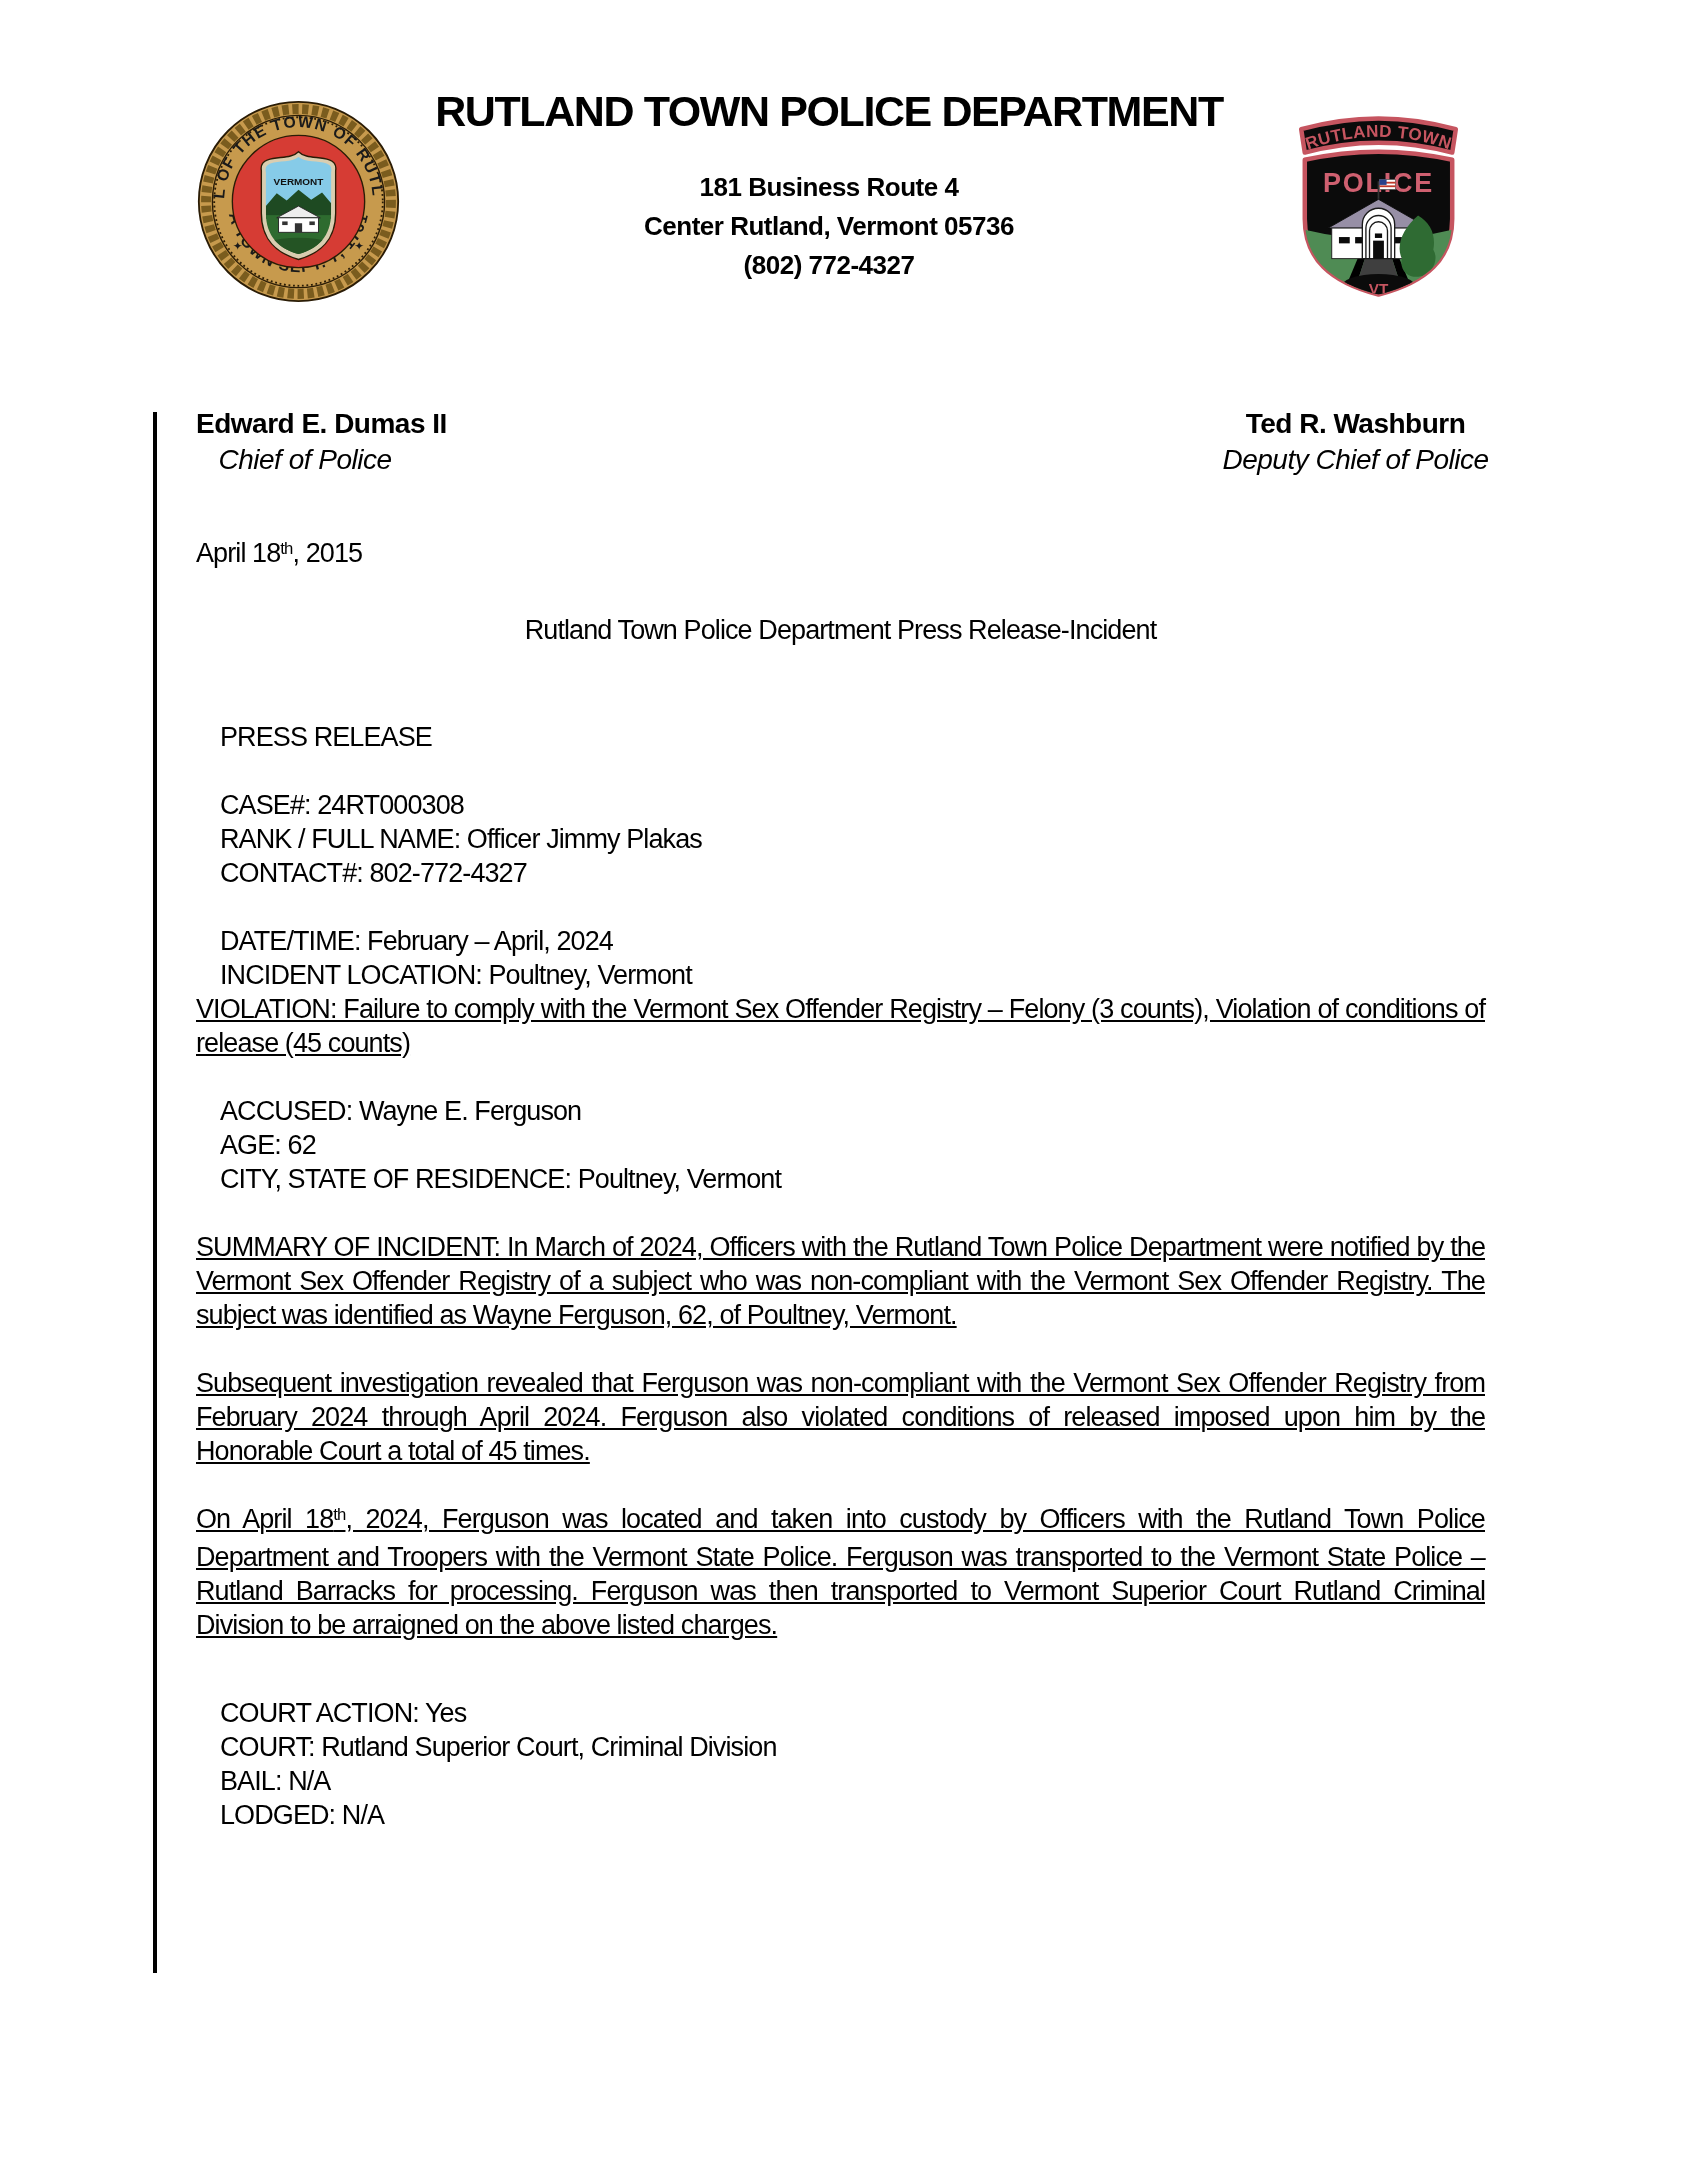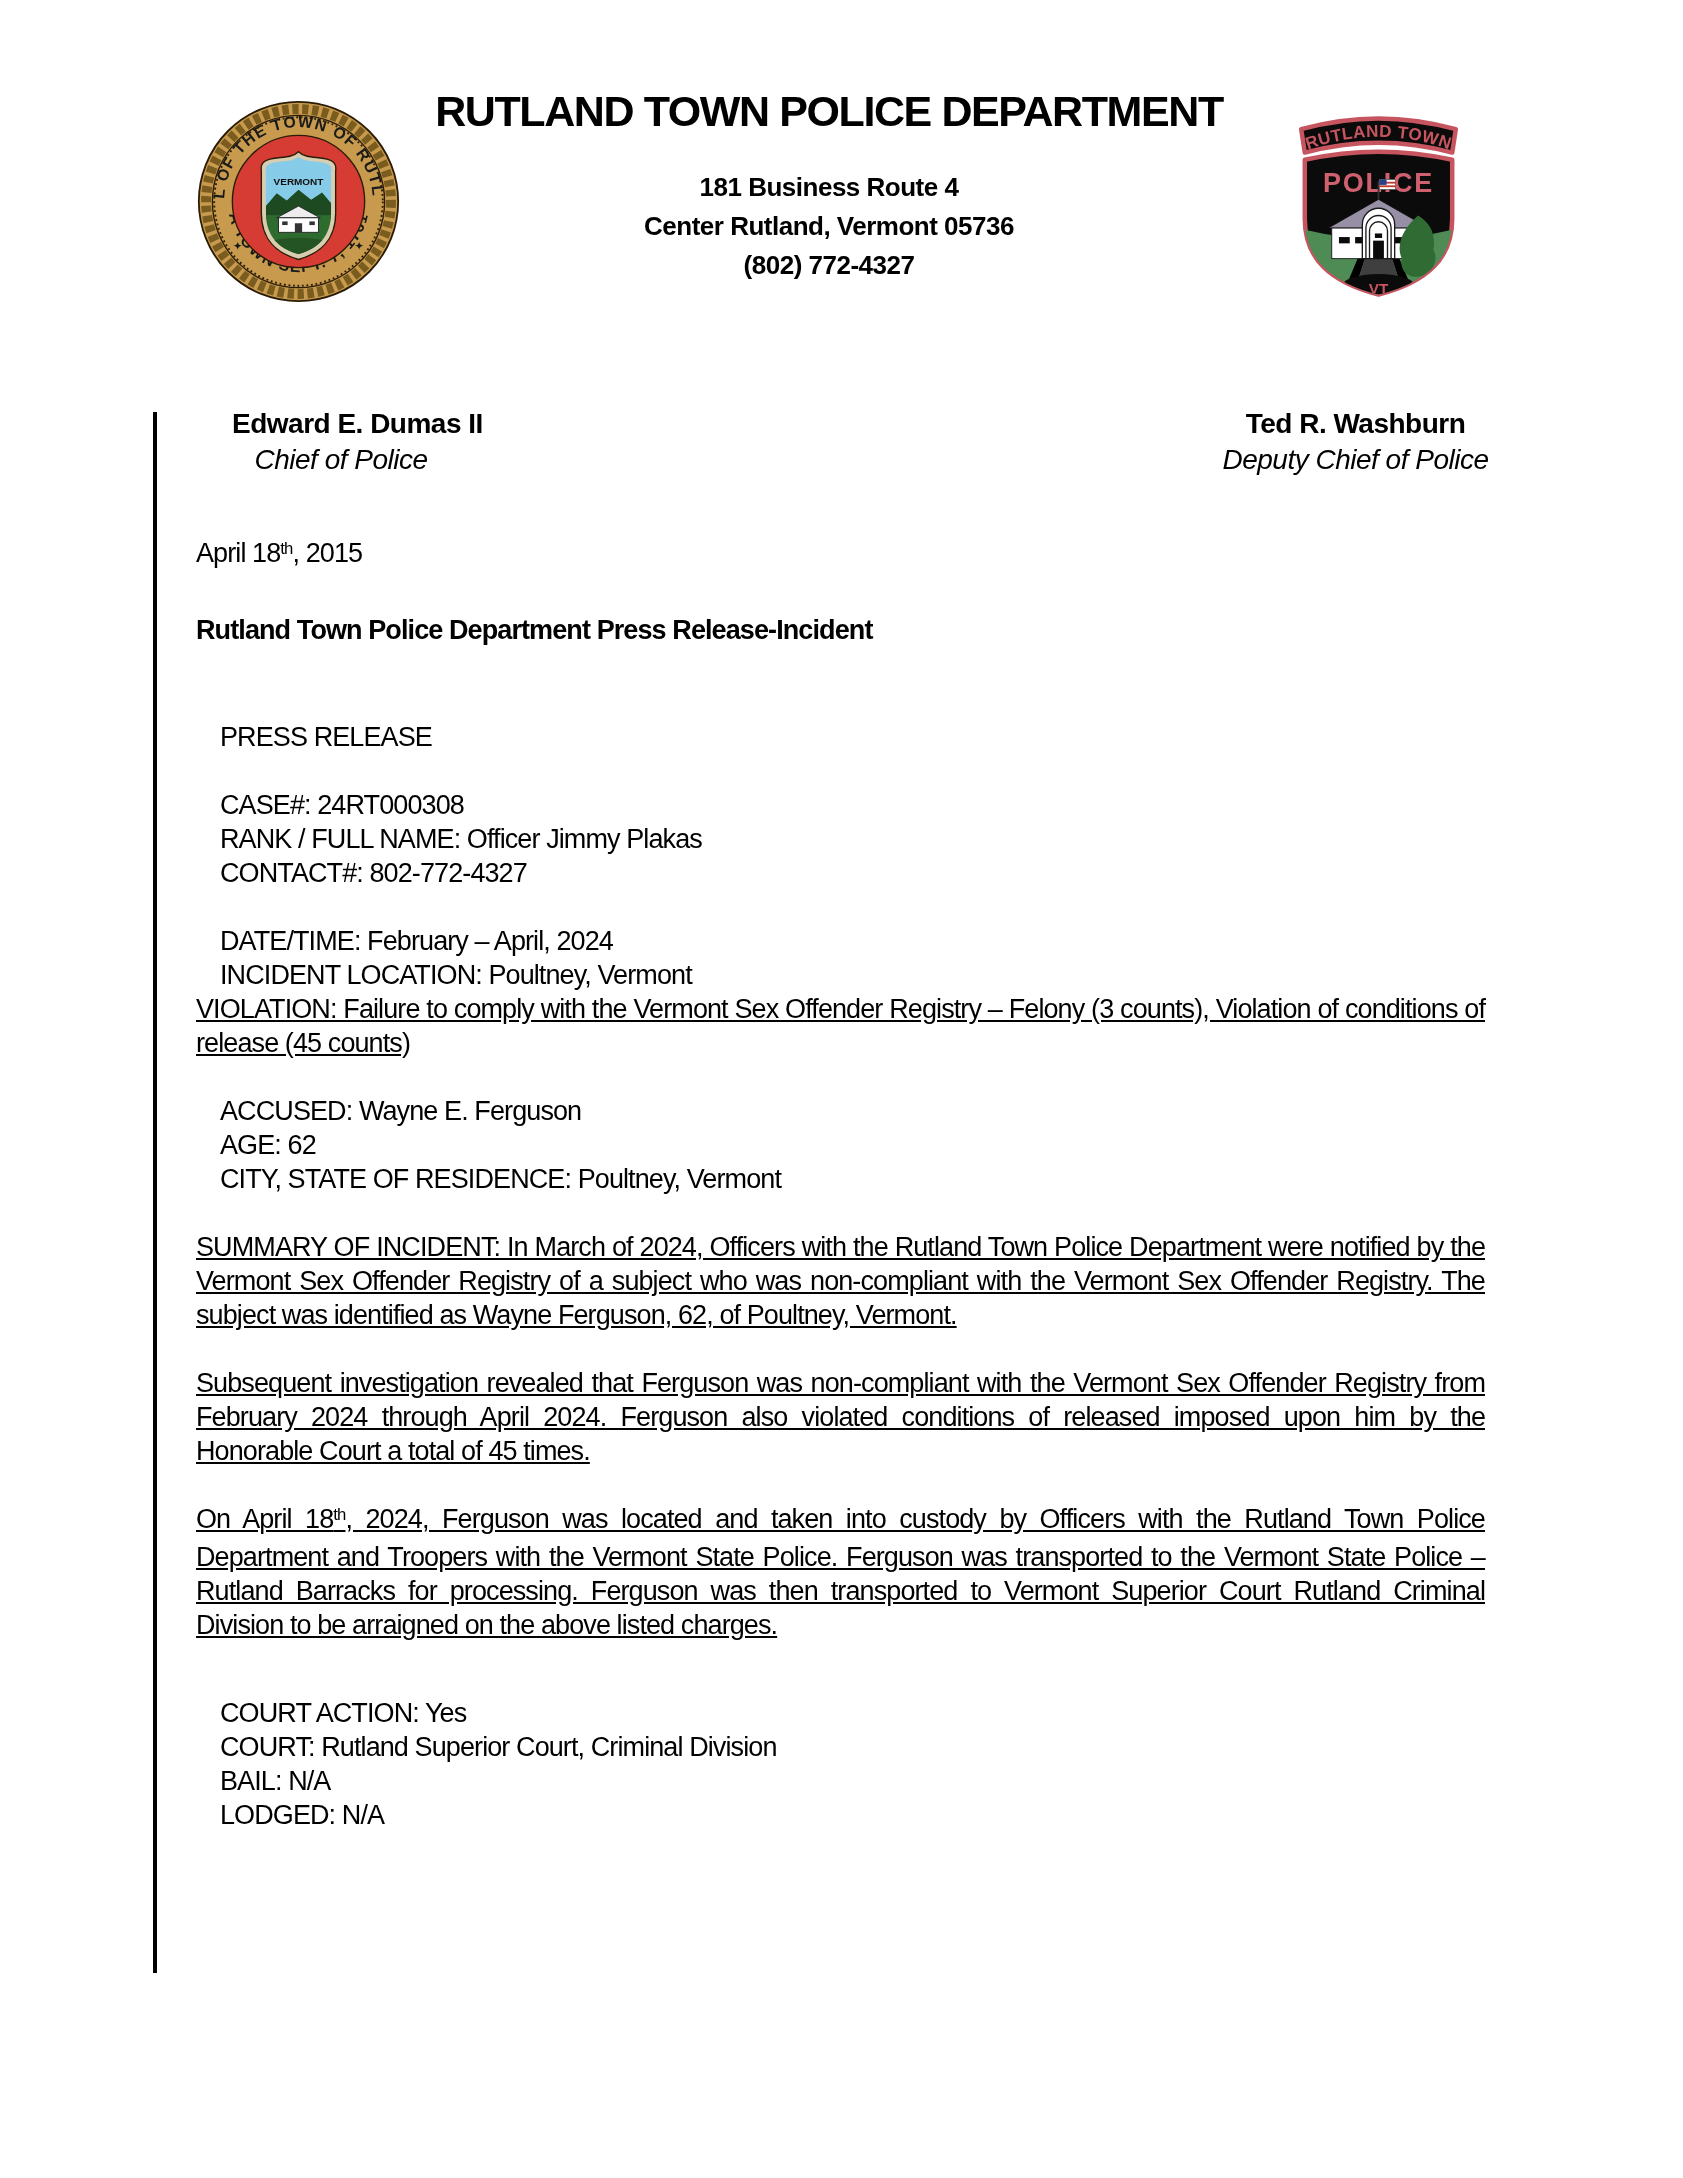--- a/index.html
+++ b/index.html
@@ -11,29 +11,29 @@
   .seal  { position:absolute; left:197px; top:99px; width:203px; height:205px; }
   .badge { position:absolute; left:1294px; top:101px; width:169px; height:202px; }
 
   .header-text { position:absolute; left:379px; top:85px; width:900px; text-align:center; }
   .header-title { font-size:43px; font-weight:bold; letter-spacing:-1.4px; line-height:52px; white-space:nowrap; }
   .header-address { margin-top:31px; }
   .header-line { font-size:26px; font-weight:bold; line-height:39px; letter-spacing:-0.5px; }
 
   .vline { position:absolute; left:153px; top:412px; width:3.6px; height:1561px; background:#000; }
 
-  .officials-left  { position:absolute; left:196px;  top:407px;margin-left:36px; }
+  .officials-left  { position:absolute; left:196px;  top:407px; }
   .officials-right { position:absolute; left:1215px; top:407px; width:281px; text-align:center; }
   .off-name { font-size:28px; font-weight:bold; line-height:34px; letter-spacing:-0.5px; }
   .off-role { font-size:28px; font-style:italic; line-height:34px; margin-top:1.8px; letter-spacing:-0.5px; }
   .officials-left .off-role { padding-left:22.5px; }
 
   .date-line   { position:absolute; left:196px; top:536px; font-size:27px; line-height:34px; letter-spacing:-0.9px; }
-  .doc-heading { position:absolute; left:196px; top:613px; width:1289px; 
-                 font-size:27px; font-weight:bold; line-height:34px; letter-spacing:-0.9px; }
+  .doc-heading { position:absolute; left:196px; top:613px; width:1289px; text-align:center;
+                 font-size:27px; font-weight:normal; line-height:34px; letter-spacing:-0.9px; }
 
   .body-text { position:absolute; left:196px; top:720px; width:1289px;
                font-size:27px; line-height:34px; letter-spacing:-0.9px; }
   .line { white-space:pre-wrap;margin-left:24px; }
   .para { text-align:justify;text-decoration:underline; }
   .gap  { height:34px; }
   .court-block { margin-top:54px; }
 
   sup { font-size:0.62em; vertical-align:baseline; position:relative; top:-0.45em; }
 </style>

